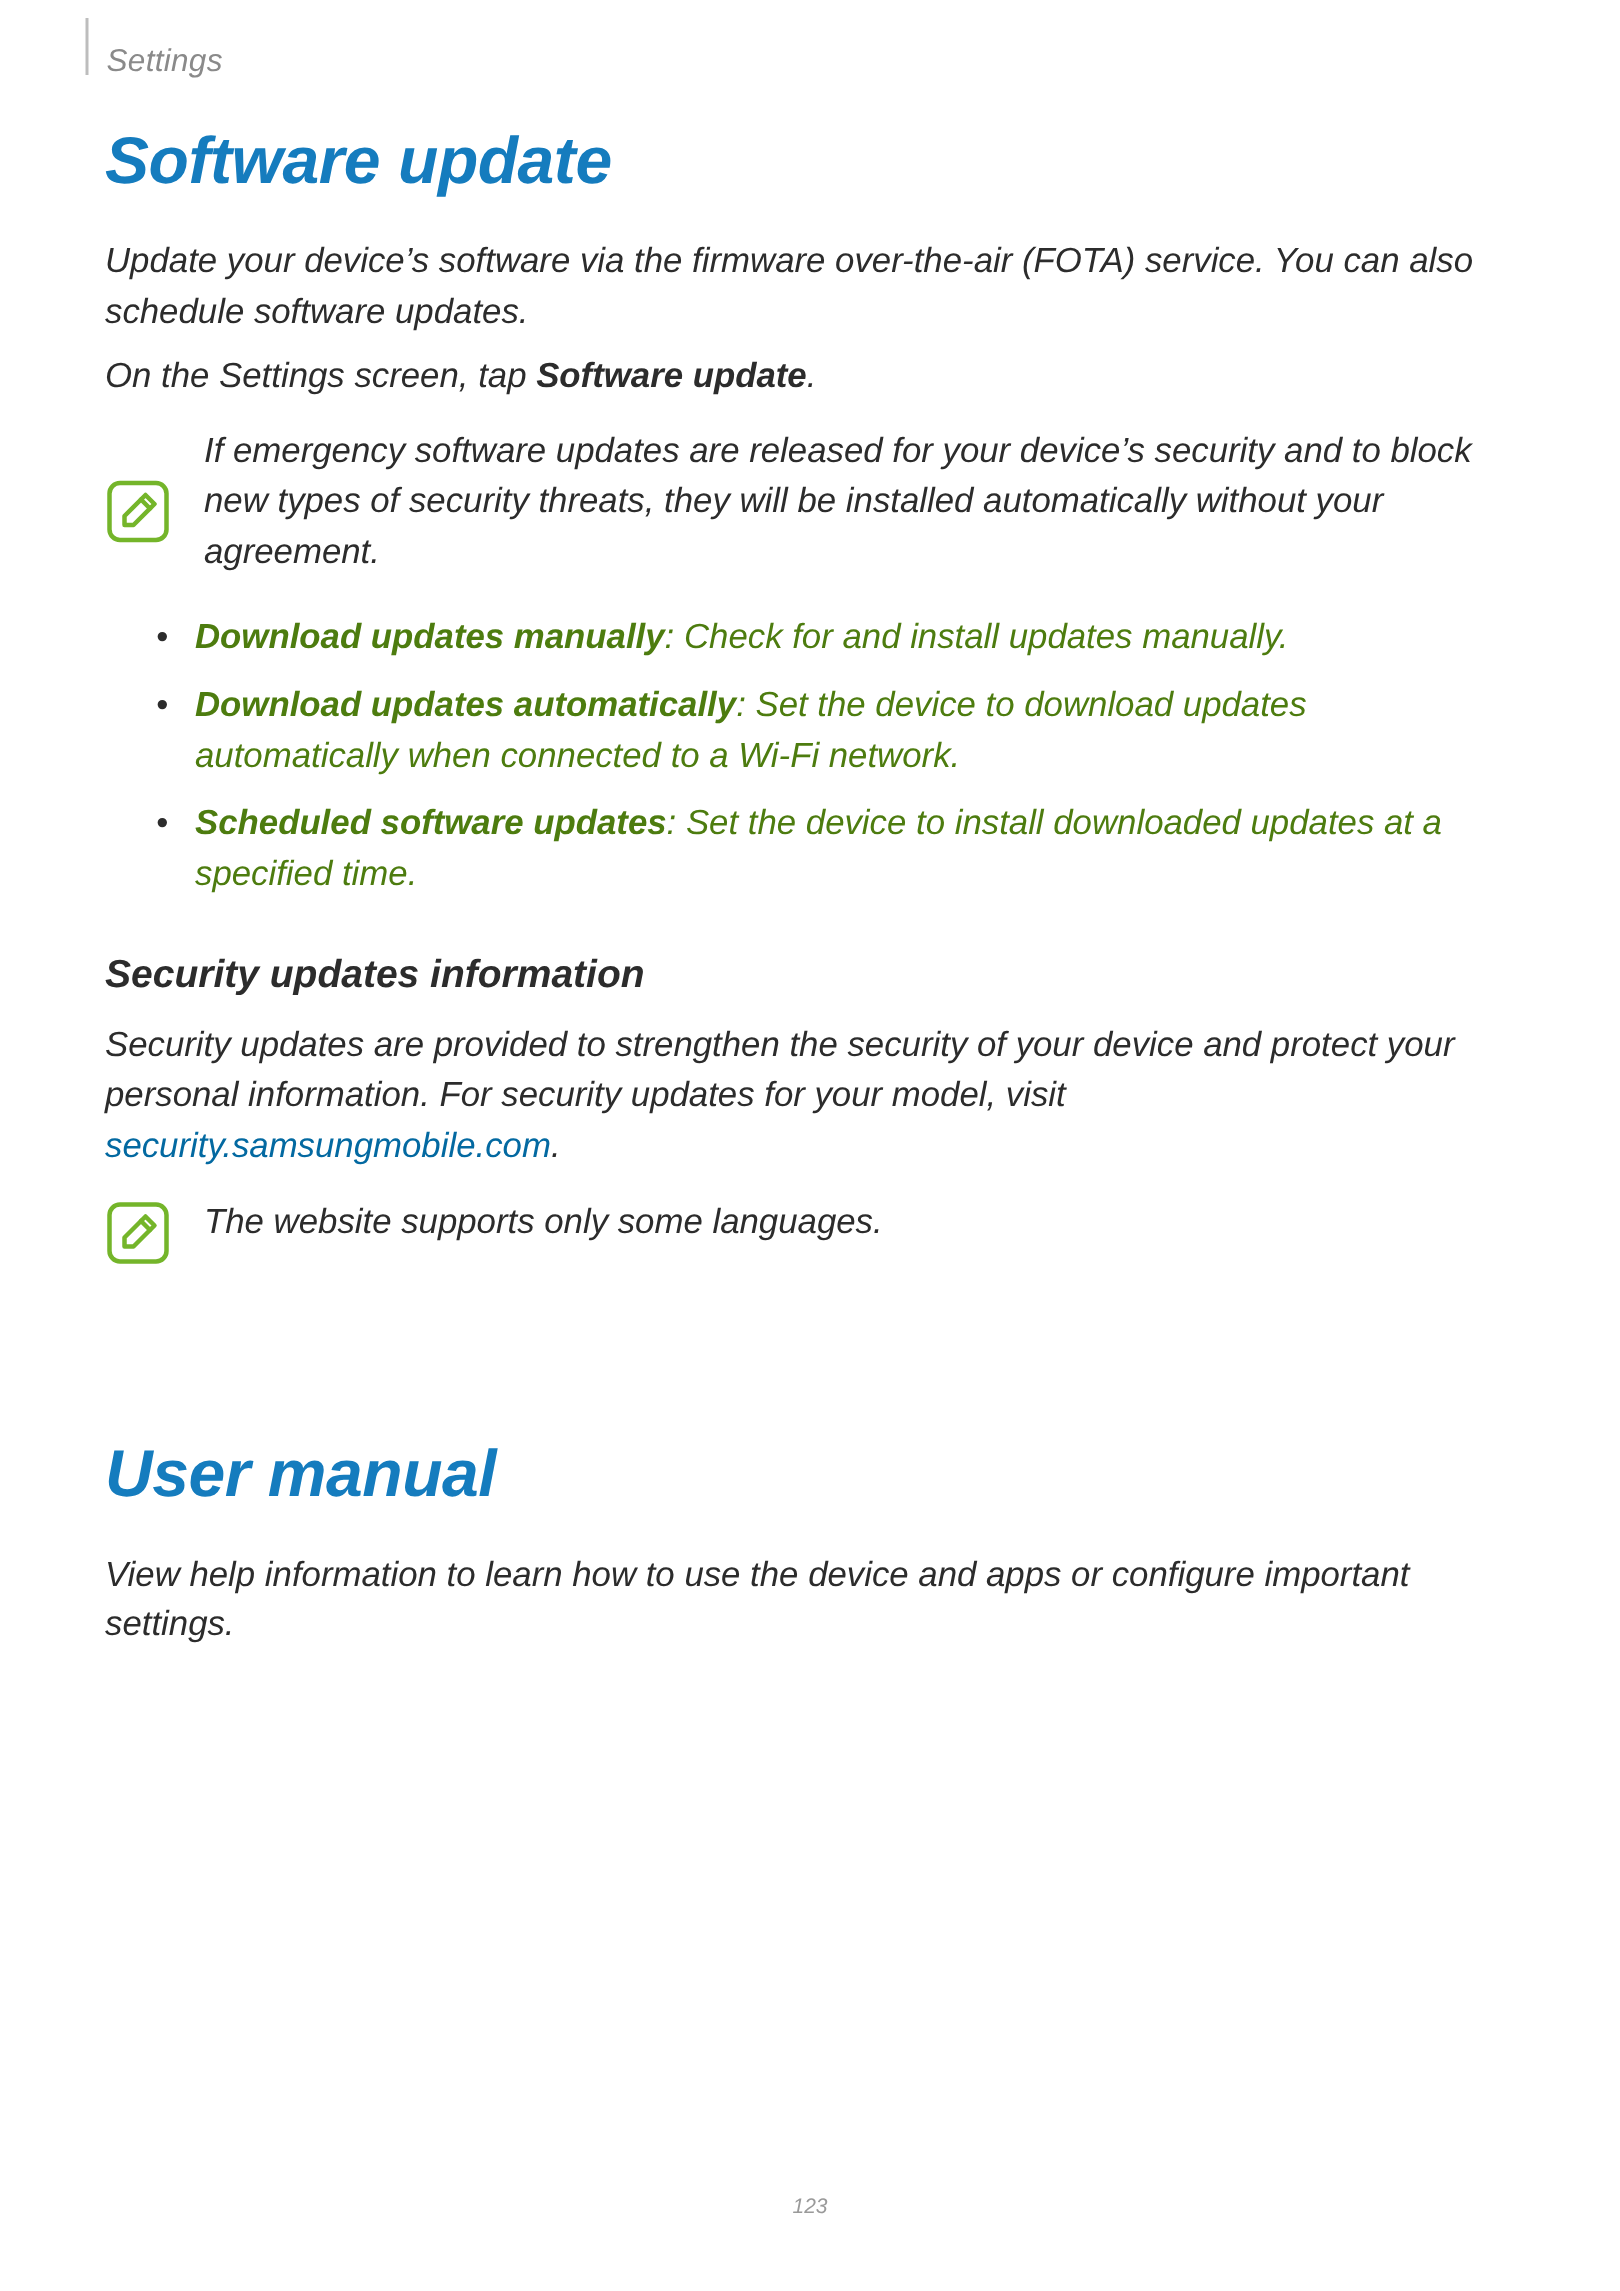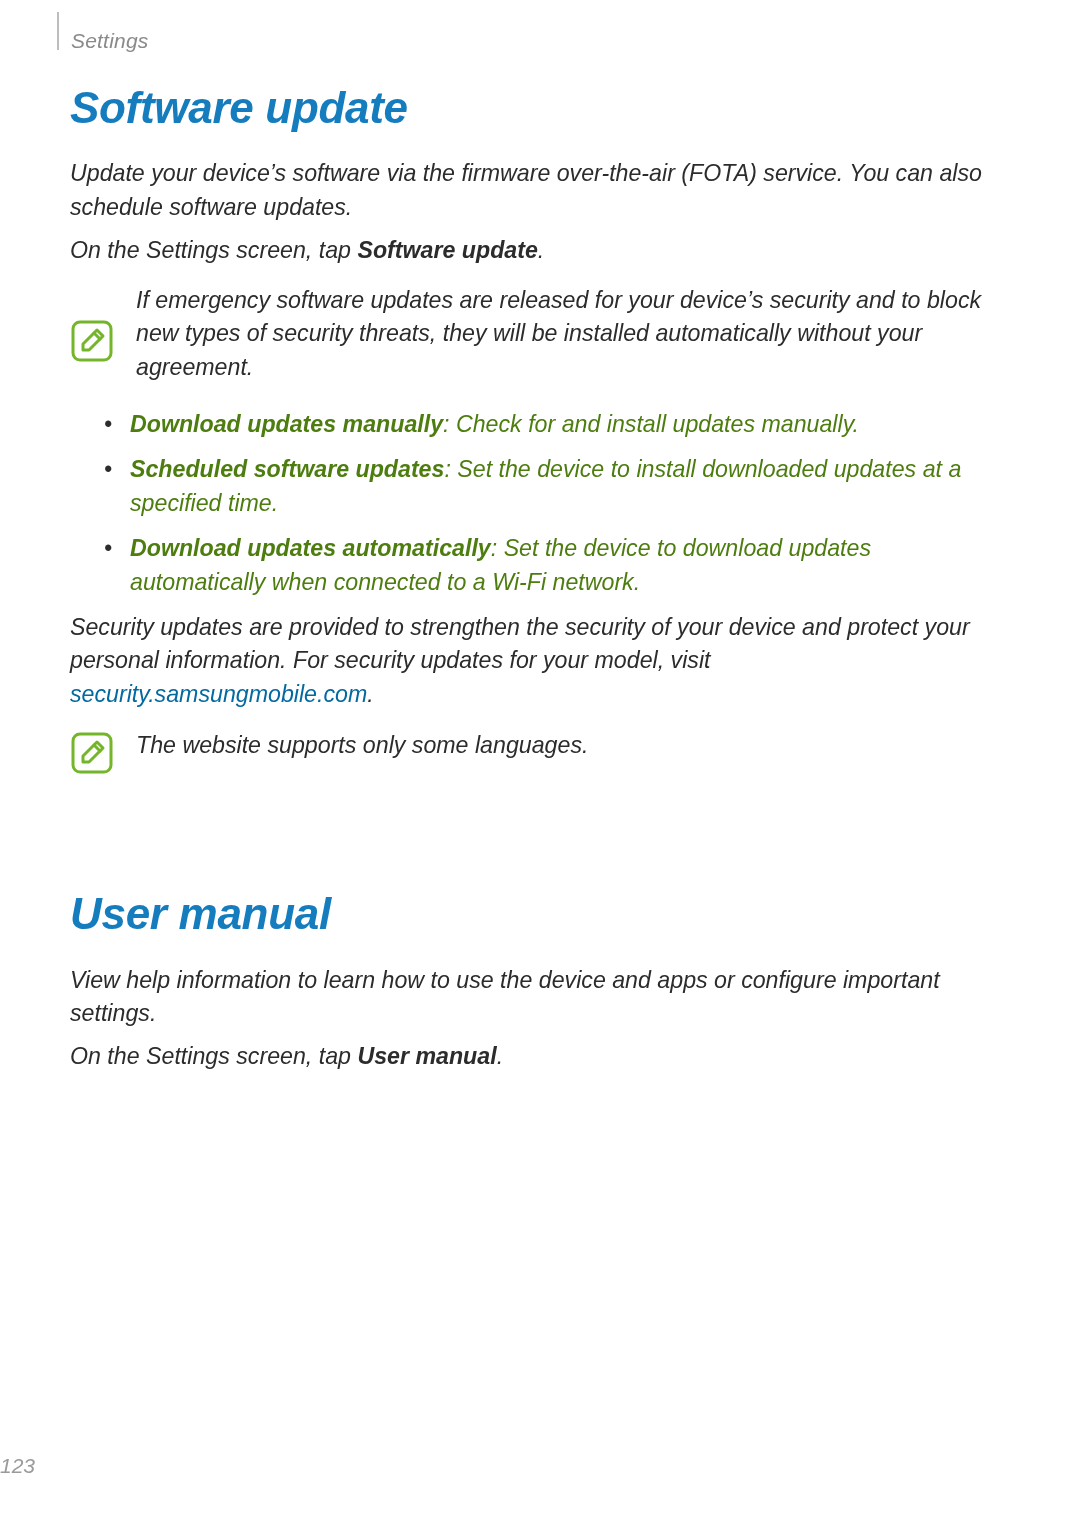--- a/index.html
+++ b/index.html
@@ -103,22 +103,22 @@
   }
   a.link {
     color: #0369a1;
     text-decoration: none;
   }
   .page-number {
     position: absolute;
     bottom: 46px;
     width: 100%;
     left: 0;
-    text-align: left;
-    font-size: 21px;
+    text-align: center;
+    font-size: 14px;
     color: #9a9a9a;
   }
   
   .note-svg .outer {
     fill: none;
     stroke: #74b52a;
     stroke-width: 3;
   }
   .note-svg .inner {
     fill: none;
@@ -157,27 +157,28 @@
       <div class="note-text">
         <p>If emergency software updates are released for your device’s security and to block new types of security threats, they will be installed automatically without your agreement.</p>
       </div>
     </div>
 
     <ul class="bullets">
       <li>
         <span class="bold">Download updates manually</span><span>: Check for and install updates manually.</span>
       </li>
       <li>
+        <span class="bold">Download updates automatically</span><span>: Set the device to download updates automatically when connected to a Wi-Fi network.</span>
+      </li>
+      <li>
         <span class="bold">Scheduled software updates</span><span>: Set the device to install downloaded updates at a specified time.</span>
       </li>
-      <li>
-        <span class="bold">Download updates automatically</span><span>: Set the device to download updates automatically when connected to a Wi-Fi network.</span>
-      </li>
     </ul>
 
+    <h2>Security updates information</h2>
 
     <p>
       <span>Security updates are provided to strengthen the security of your device and protect your personal information. For security updates for your model, visit </span><a class="link" href="#">security.samsungmobile.com</a><span>.</span>
     </p>
 
     <div class="note-row">
       <div class="note-icon">
         <svg class="note-svg" viewBox="0 0 44 44" width="44" height="44">
           <rect class="outer" x="3" y="3" width="38" height="38" rx="7" ry="7"></rect>
           <path class="inner" d="M13 31 L13 25 L27 11 L33 17 L19 31 Z"></path>
@@ -186,21 +187,18 @@
       </div>
       <div class="note-text">
         <p>The website supports only some languages.</p>
       </div>
     </div>
 
     <h1 class="second">User manual</h1>
 
     <p>View help information to learn how to use the device and apps or configure important settings.</p>
 
-    <p>
-      <span>On the Settings screen, tap </span><span class="bold">User manual</span><span>.</span>
-    </p>
 
   </div>
 
   <div class="page-number">123</div>
 
 </div>
 
 </body></html>

